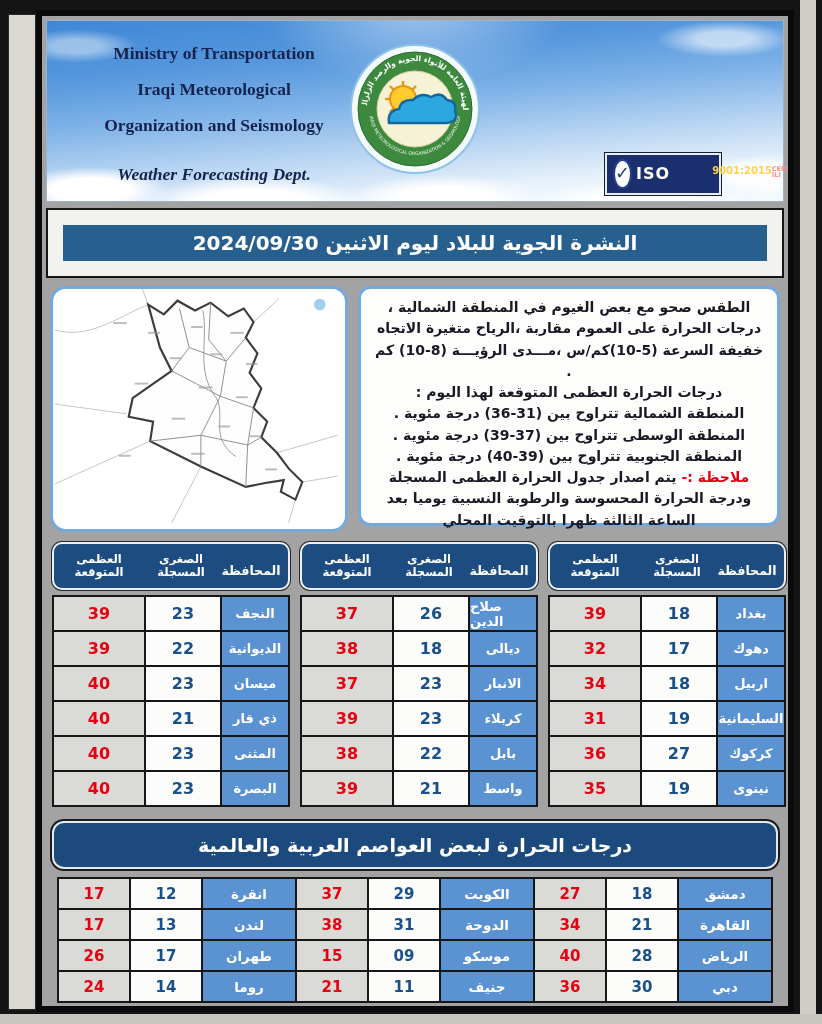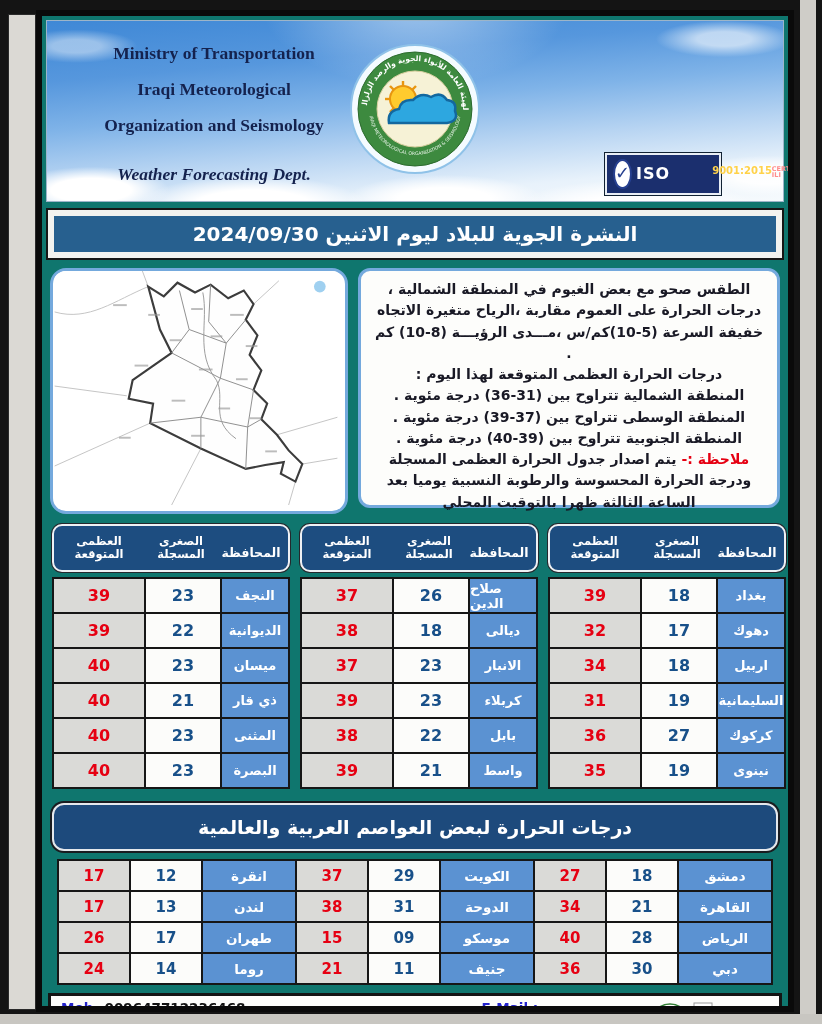--- a/index.html
+++ b/index.html
@@ -3,21 +3,21 @@
 <meta charset="utf-8">
 <style>
   html,body{margin:0;padding:0;}
   body{width:822px;height:1024px;position:relative;background:#141414;
        font-family:"DejaVu Sans","Liberation Sans",sans-serif;overflow:hidden;}
   .left-rail{position:absolute;left:8px;top:14px;width:26px;height:994px;
        background:#dbd9d4;border:1px solid #2a2a2a;}
   .right-rail{position:absolute;left:800px;top:0;width:16px;height:1024px;background:#cfcdc8;}
   .bottom-rail{position:absolute;left:0;bottom:0;width:822px;height:10px;background:#c8c6c1;}
   .doc{position:absolute;left:36px;top:10px;width:758px;height:1002px;
-       background:#0f766e;border:6px solid #0a0a0a;box-sizing:border-box;overflow:hidden;}
+       background:#a3a3a3;border:6px solid #0a0a0a;box-sizing:border-box;overflow:hidden;}
 
   
   .sky{margin:4px;height:180px;position:relative;border:1px solid #9db5c9;
     background-image:
       radial-gradient(ellipse 100px 30px at 6% 94%, #fff 40%, rgba(255,255,255,0) 78%),
       radial-gradient(ellipse 150px 38px at 28% 102%, #fff 38%, rgba(255,255,255,0) 76%),
       radial-gradient(ellipse 130px 32px at 54% 99%, #fff 36%, rgba(255,255,255,0) 76%),
       radial-gradient(ellipse 160px 36px at 80% 103%, #fff 32%, rgba(255,255,255,0) 74%),
       radial-gradient(ellipse 110px 28px at 98% 86%, rgba(255,255,255,.92) 30%, rgba(255,255,255,0) 72%),
       radial-gradient(ellipse 90px 24px at 92% 10%, rgba(255,255,255,.6) 30%, rgba(255,255,255,0) 76%),
@@ -36,21 +36,21 @@
   .iso-badge{position:absolute;right:62px;bottom:6px;width:112px;height:38px;background:#1b2f6e;
       border:2px solid #e9eef5;display:flex;align-items:center;box-shadow:0 0 0 1px #123;}
   .iso-check{width:26px;height:26px;border-radius:50%;background:#fff;border:2px solid #27408f;
       margin:0 4px 0 6px;color:#27408f;font-size:18px;font-weight:bold;line-height:24px;text-align:center;}
   .iso-txt{display:flex;flex-direction:row;line-height:1.05;}
   .iso-txt .t1{color:#fff;font-weight:bold;font-size:16px;letter-spacing:1px;}
   .iso-txt .t2{color:#ffd24a;font-size:10px;font-weight:bold;margin-left:42px;}
   .iso-txt .t3{color:#ff8d8d;font-size:6.5px;font-weight:bold;}
 
   
-  .datebar-outer{margin:6px 4px 4px;border:2px solid #161616;background:#f2f2ef;padding:6px;}
+  .datebar-outer{margin:6px 4px 4px;border:2px solid #161616;background:#f2f2ef;padding:15px;}
   .datebar{height:36px;background:#27608f;color:#fff;display:flex;align-items:center;
       justify-content:center;font-size:20px;font-weight:bold;direction:rtl;}
 
   
   .content{display:flex;gap:10px;margin:8px 8px 4px;}
   .map-box{width:292px;height:240px;border:3px solid #74a9dd;border-radius:16px;background:#fff;
       overflow:hidden;box-shadow:inset 0 0 0 2px #fff;}
   .text-box{flex:1;height:240px;border:3px solid #74a9dd;border-radius:12px;background:#fdfdfb;
       padding:8px 12px;box-sizing:border-box;direction:rtl;text-align:center;color:#191925;
       font-size:14px;font-weight:bold;line-height:1.52;}

